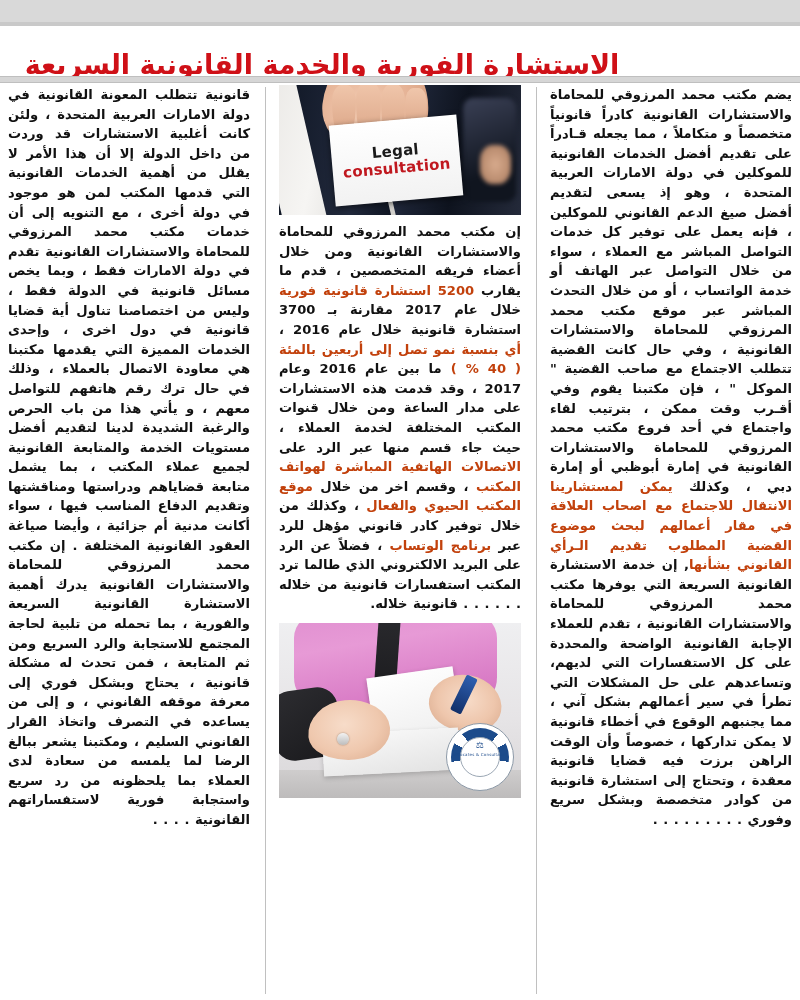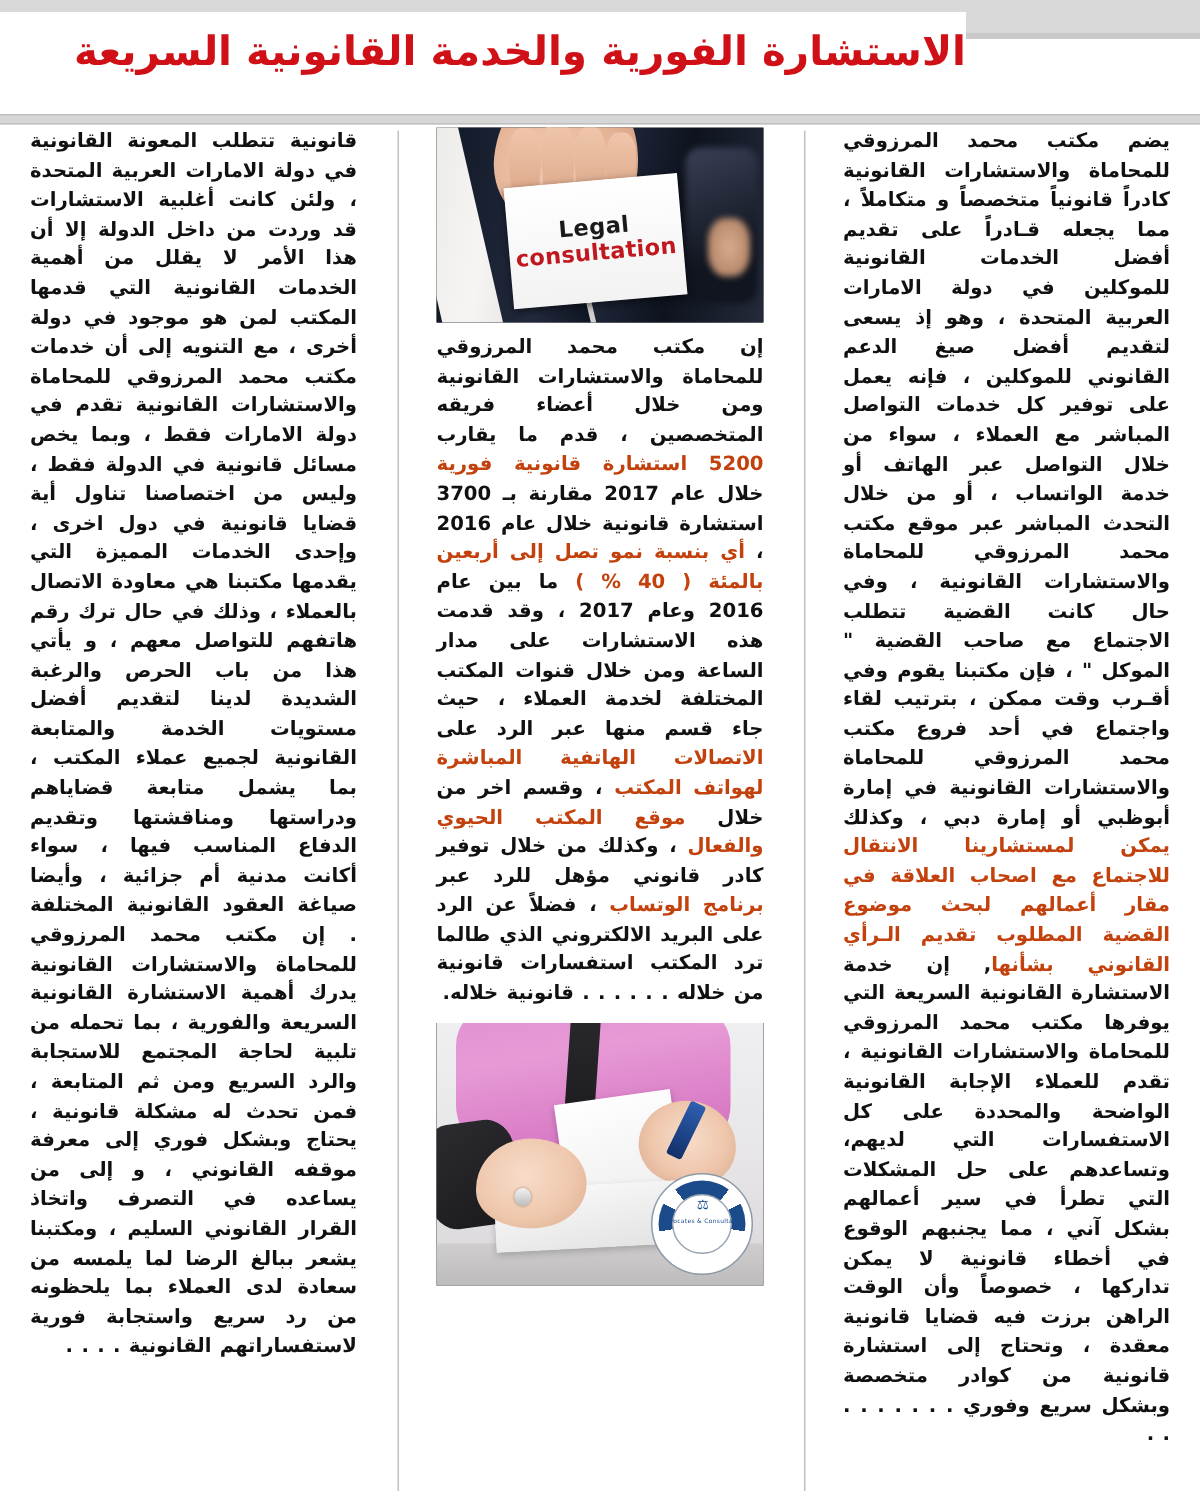--- a/index.html
+++ b/index.html
@@ -21,23 +21,23 @@
   .top-strip{
     position:absolute;left:0;top:0;width:800px;height:26px;
     background:#d9d9d9;
   }
   .top-strip-inner{
     position:absolute;left:0;top:22px;width:800px;height:4px;
     background:#c9c9c9;
   }
   
   .headline-band{
-    position:absolute;left:0;top:8px;width:644px;height:52px;
+    position:absolute;left:0;top:38px;width:644px;height:52px;
     background:#ffffff;
-    display:flex;align-items:center;justify-content:flex-start;
+    display:flex;align-items:center;justify-content:center;
   }
   .headline{
     color:#cf1017;
     font-size:27px;
     font-weight:bold;
     letter-spacing:0px;
     white-space:nowrap;
     line-height:1;
     text-align:center;
     font-family:"DejaVu Sans","Liberation Sans",sans-serif;
@@ -53,21 +53,21 @@
   .columns{
     position:absolute;
     left:0;top:85px;
     width:800px;height:915px;
     display:flex;
     flex-direction:row;      
     box-sizing:border-box;
   }
   .col{
     width:258px;
-    padding:0 20px;
+    padding:0 8px;
     box-sizing:border-box;
     position:relative;
   }
   .col-divider{
     width:13px;
     position:relative;
   }
   .col-divider::after{
     content:"";
     position:absolute;

